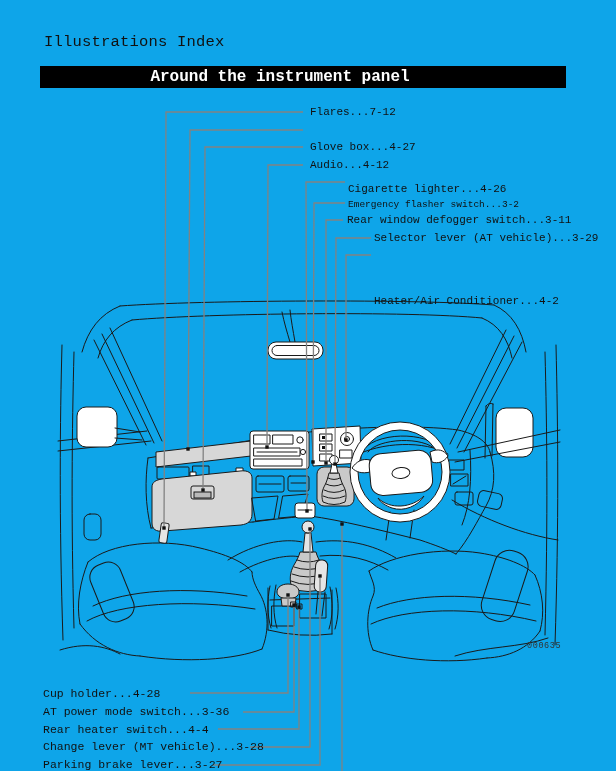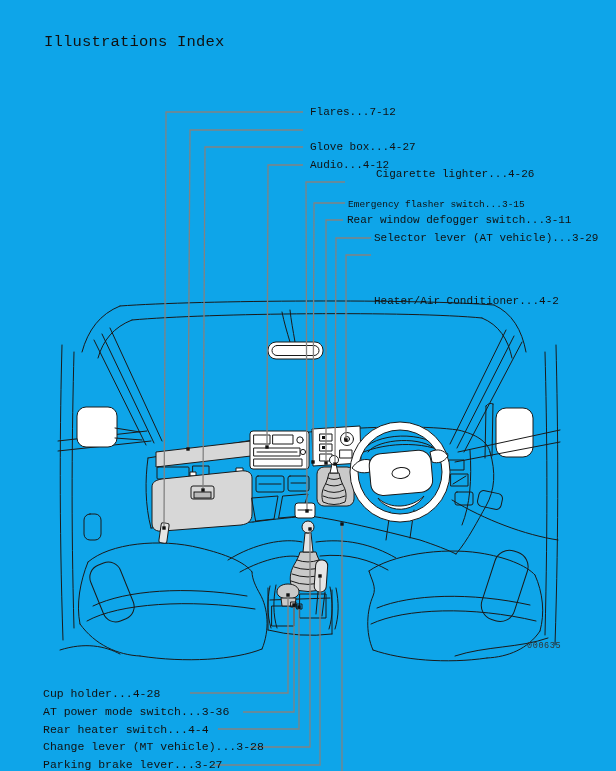--- a/index.html
+++ b/index.html
@@ -23,20 +23,21 @@
   .sh3{fill:#e5e5e5;stroke:#1a1a1a;stroke-width:1;stroke-linejoin:round;}
   .leader{fill:none;stroke:#828282;stroke-width:1.3;}
   .dot{fill:#111;stroke:none;}
 </style>
 </head>
 <body>
 
 <div id="page">
 
   <div class="pgtitle">Illustrations Index</div>
+  <div class="banner">Around the instrument panel</div>
 
   <svg width="616" height="771" viewBox="0 0 616 771">
 
     <g class="ln">
       <path d="M120,306 C200,300 420,299 494,305"></path>
       <path d="M132,320 C210,313 410,311 482,318"></path>
       <path d="M120,306 C100,314 88,330 82,352"></path>
       <path d="M132,320 C114,327 103,340 98,358"></path>
       <path d="M494,305 C512,313 522,330 526,352"></path>
       <path d="M482,318 C499,325 508,339 512,358"></path>
@@ -279,22 +280,22 @@
       <rect class="dot" x="297.3" y="605.3" width="3.4" height="3.4"></rect>
       <rect class="dot" x="308.3" y="527.3" width="3.4" height="3.4"></rect>
       <rect class="dot" x="318.3" y="574.3" width="3.4" height="3.4"></rect>
       <rect class="dot" x="340.3" y="522.3" width="3.4" height="3.4"></rect>
     </g>
   </svg>
 
   <div class="lbl" style="left:310px;top:106px;">Flares...7-12</div>
   <div class="lbl" style="left:310px;top:141px;">Glove box...4-27</div>
   <div class="lbl" style="left:310px;top:159px;">Audio...4-12</div>
-  <div class="lbl" style="left:348px;top:168px;margin-left:28px;">Cigarette lighter...4-26</div>
-  <div class="lbl lbl-sm" style="left:348px;top:198px;">Emergency flasher switch...3-15</div>
+  <div class="lbl" style="left:348px;top:183px;">Cigarette lighter...4-26</div>
+  <div class="lbl lbl-sm" style="left:348px;top:198px;">Emergency flasher switch...3-2</div>
   <div class="lbl" style="left:347px;top:214px;">Rear window defogger switch...3-11</div>
   <div class="lbl" style="left:374px;top:232px;">Selector lever (AT vehicle)...3-29</div>
   <div class="lbl" style="left:374px;top:249px;margin-top:46px;">Heater/Air Conditioner...4-2</div>
 
   <div class="lbl lbl-b" style="left:43px;top:687px;">Cup holder...4-28</div>
   <div class="lbl lbl-b" style="left:43px;top:705px;">AT power mode switch...3-36</div>
   <div class="lbl lbl-b" style="left:43px;top:723px;">Rear heater switch...4-4</div>
   <div class="lbl lbl-b" style="left:43px;top:740px;">Change lever (MT vehicle)...3-28</div>
   <div class="lbl lbl-b" style="left:43px;top:758px;">Parking brake lever...3-27</div>
 

